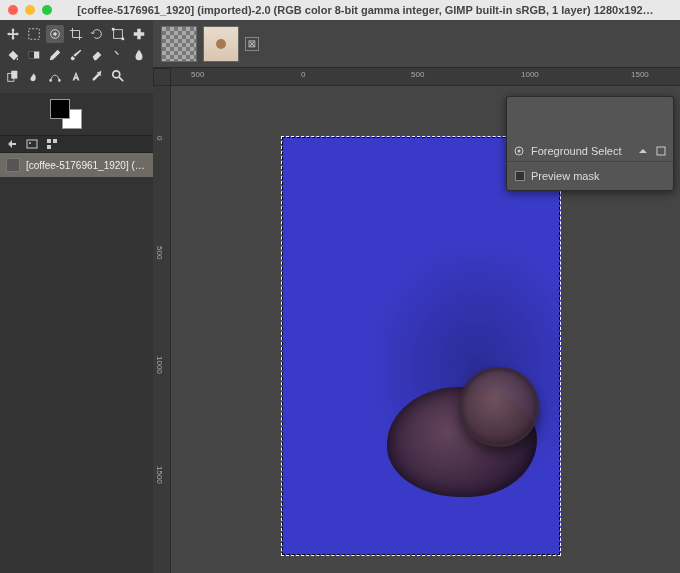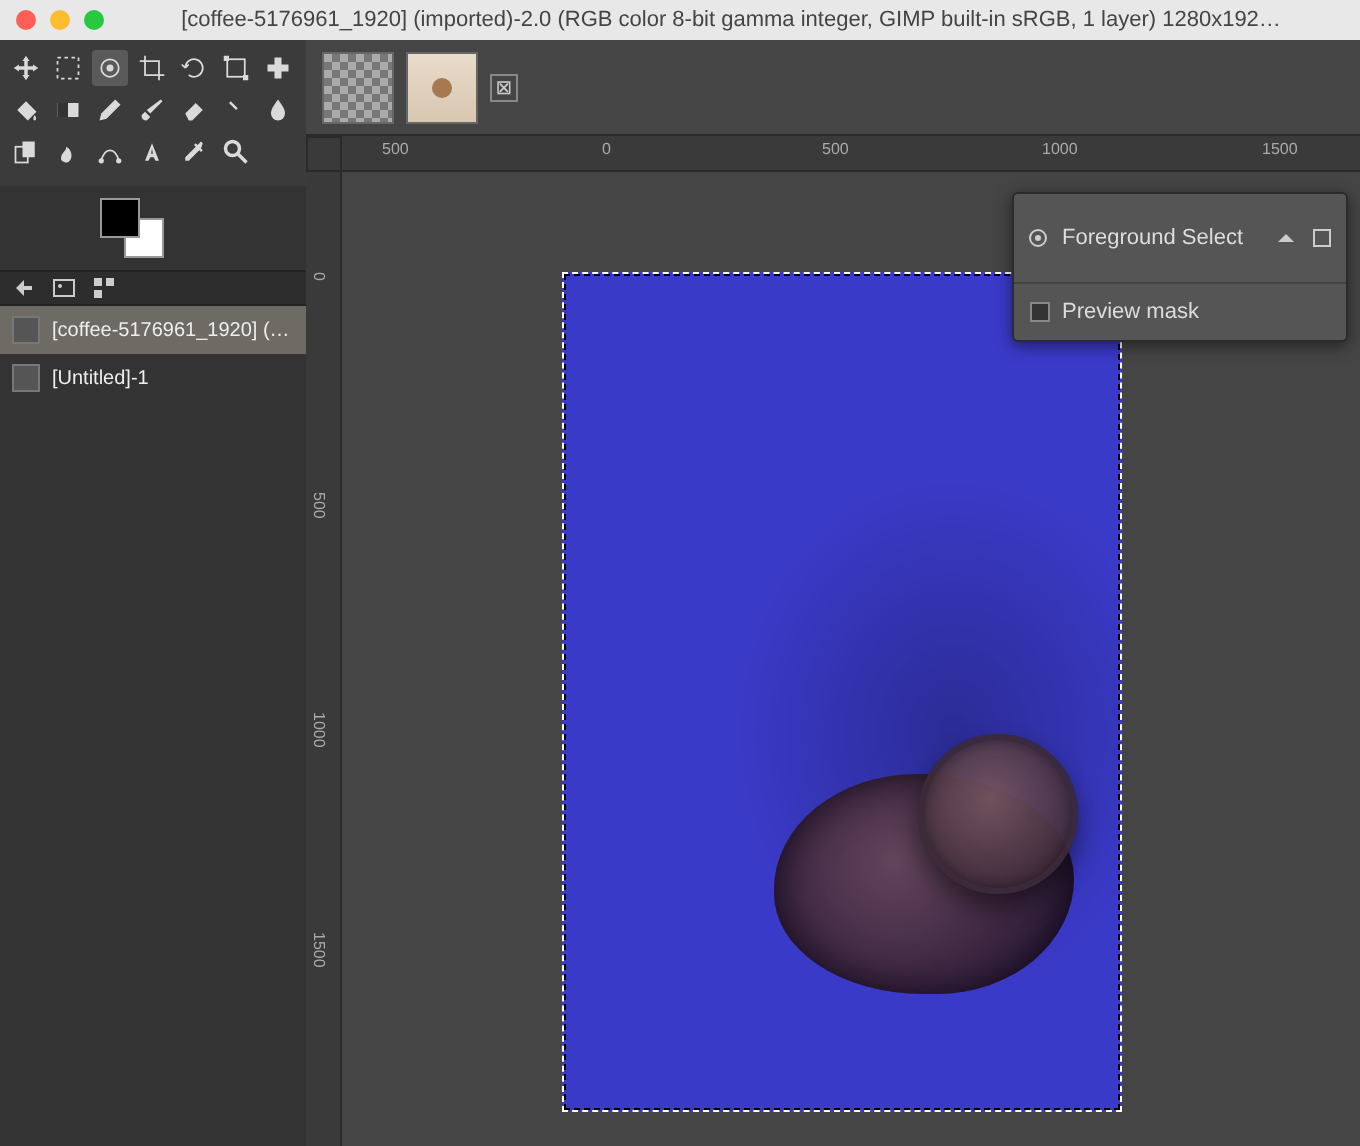--- a/index.html
+++ b/index.html
@@ -19,21 +19,21 @@
     align-items: center;
     padding: 0 8px;
     color: #444;
     font-size: 11px;
     gap: 7px;
   }
   .traffic-light { width: 10px; height: 10px; border-radius: 50%; }
   .tl-close { background: #ff5f57; }
   .tl-min { background: #febc2e; }
   .tl-max { background: #28c840; }
-  .title-text { flex: 1; text-align: center; white-space: nowrap; overflow: hidden; text-overflow: ellipsis; }
+  .title-text { flex: 1; text-align: center; white-space: nowrap; overflow: hidden; text-overflow: ellipsis; font-weight: bold; }
   .main-area {
     display: flex;
     height: 553px;
   }
   .left-panel {
     width: 153px;
     background: #333333;
     display: flex;
     flex-direction: column;
   }
@@ -144,21 +144,21 @@
   .fg-dialog{
     position:absolute;
     right:6px; top:76px;
     width:168px;
     background:#555; border:1px solid #2b2b2b;border-radius:3px;
     box-shadow:0 2px 8px rgba(0,0,0,0.5);
     color:#ddd;
   }
   .fg-titlebar{
     display:flex;align-items:center;gap:6px;
-    padding:16px 6px;border-bottom:1px solid #444;font-size:11px;
+    padding:4px 6px;border-bottom:1px solid #444;font-size:11px;margin-top:44px;
   }
   .fg-titlebar .spacer{flex:1;}
   .dlg-ico{width:12px;height:12px;color:#ccc;}
   .fg-body{padding:8px;}
   .fg-row{display:flex;align-items:center;gap:6px;font-size:11px;}
   .checkbox{width:10px;height:10px;border:1px solid #888;background:#333;}
   .fg-btn-row{display:flex;justify-content:flex-end;}
   .select-btn{
     background:#5d5d5d;border:1px solid #3a3a3a;
     padding:4px 16px;font-size:11px;color:#eee;border-radius:2px;
@@ -309,24 +309,20 @@
           <rect x="7" y="1" width="4" height="4" fill="currentColor"></rect>
           <rect x="1" y="7" width="4" height="4" fill="currentColor"></rect>
         </svg>
     </div>
 
     <div class="image-list">
       <div class="img-entry active">
         <div class="img-thumb"></div>
         <div class="img-label">[coffee-5176961_1920] (importe…</div>
       </div>
-      <div class="img-entry">
-        <div class="img-thumb"></div>
-        <div class="img-label">[Untitled]-1</div>
-      </div>
     </div>
   </div>
 
   <div class="canvas-area">
     <div class="thumb-strip">
       <div class="thumb-box thumb-checker"></div>
       <div class="thumb-box" style="background:linear-gradient(#e9dccb,#d8c6b0);">
           <div style="width:10px;height:10px;border-radius:50%;background:#a57a50;"></div>
         </div>
       <div class="thumb-close">⊠</div>

